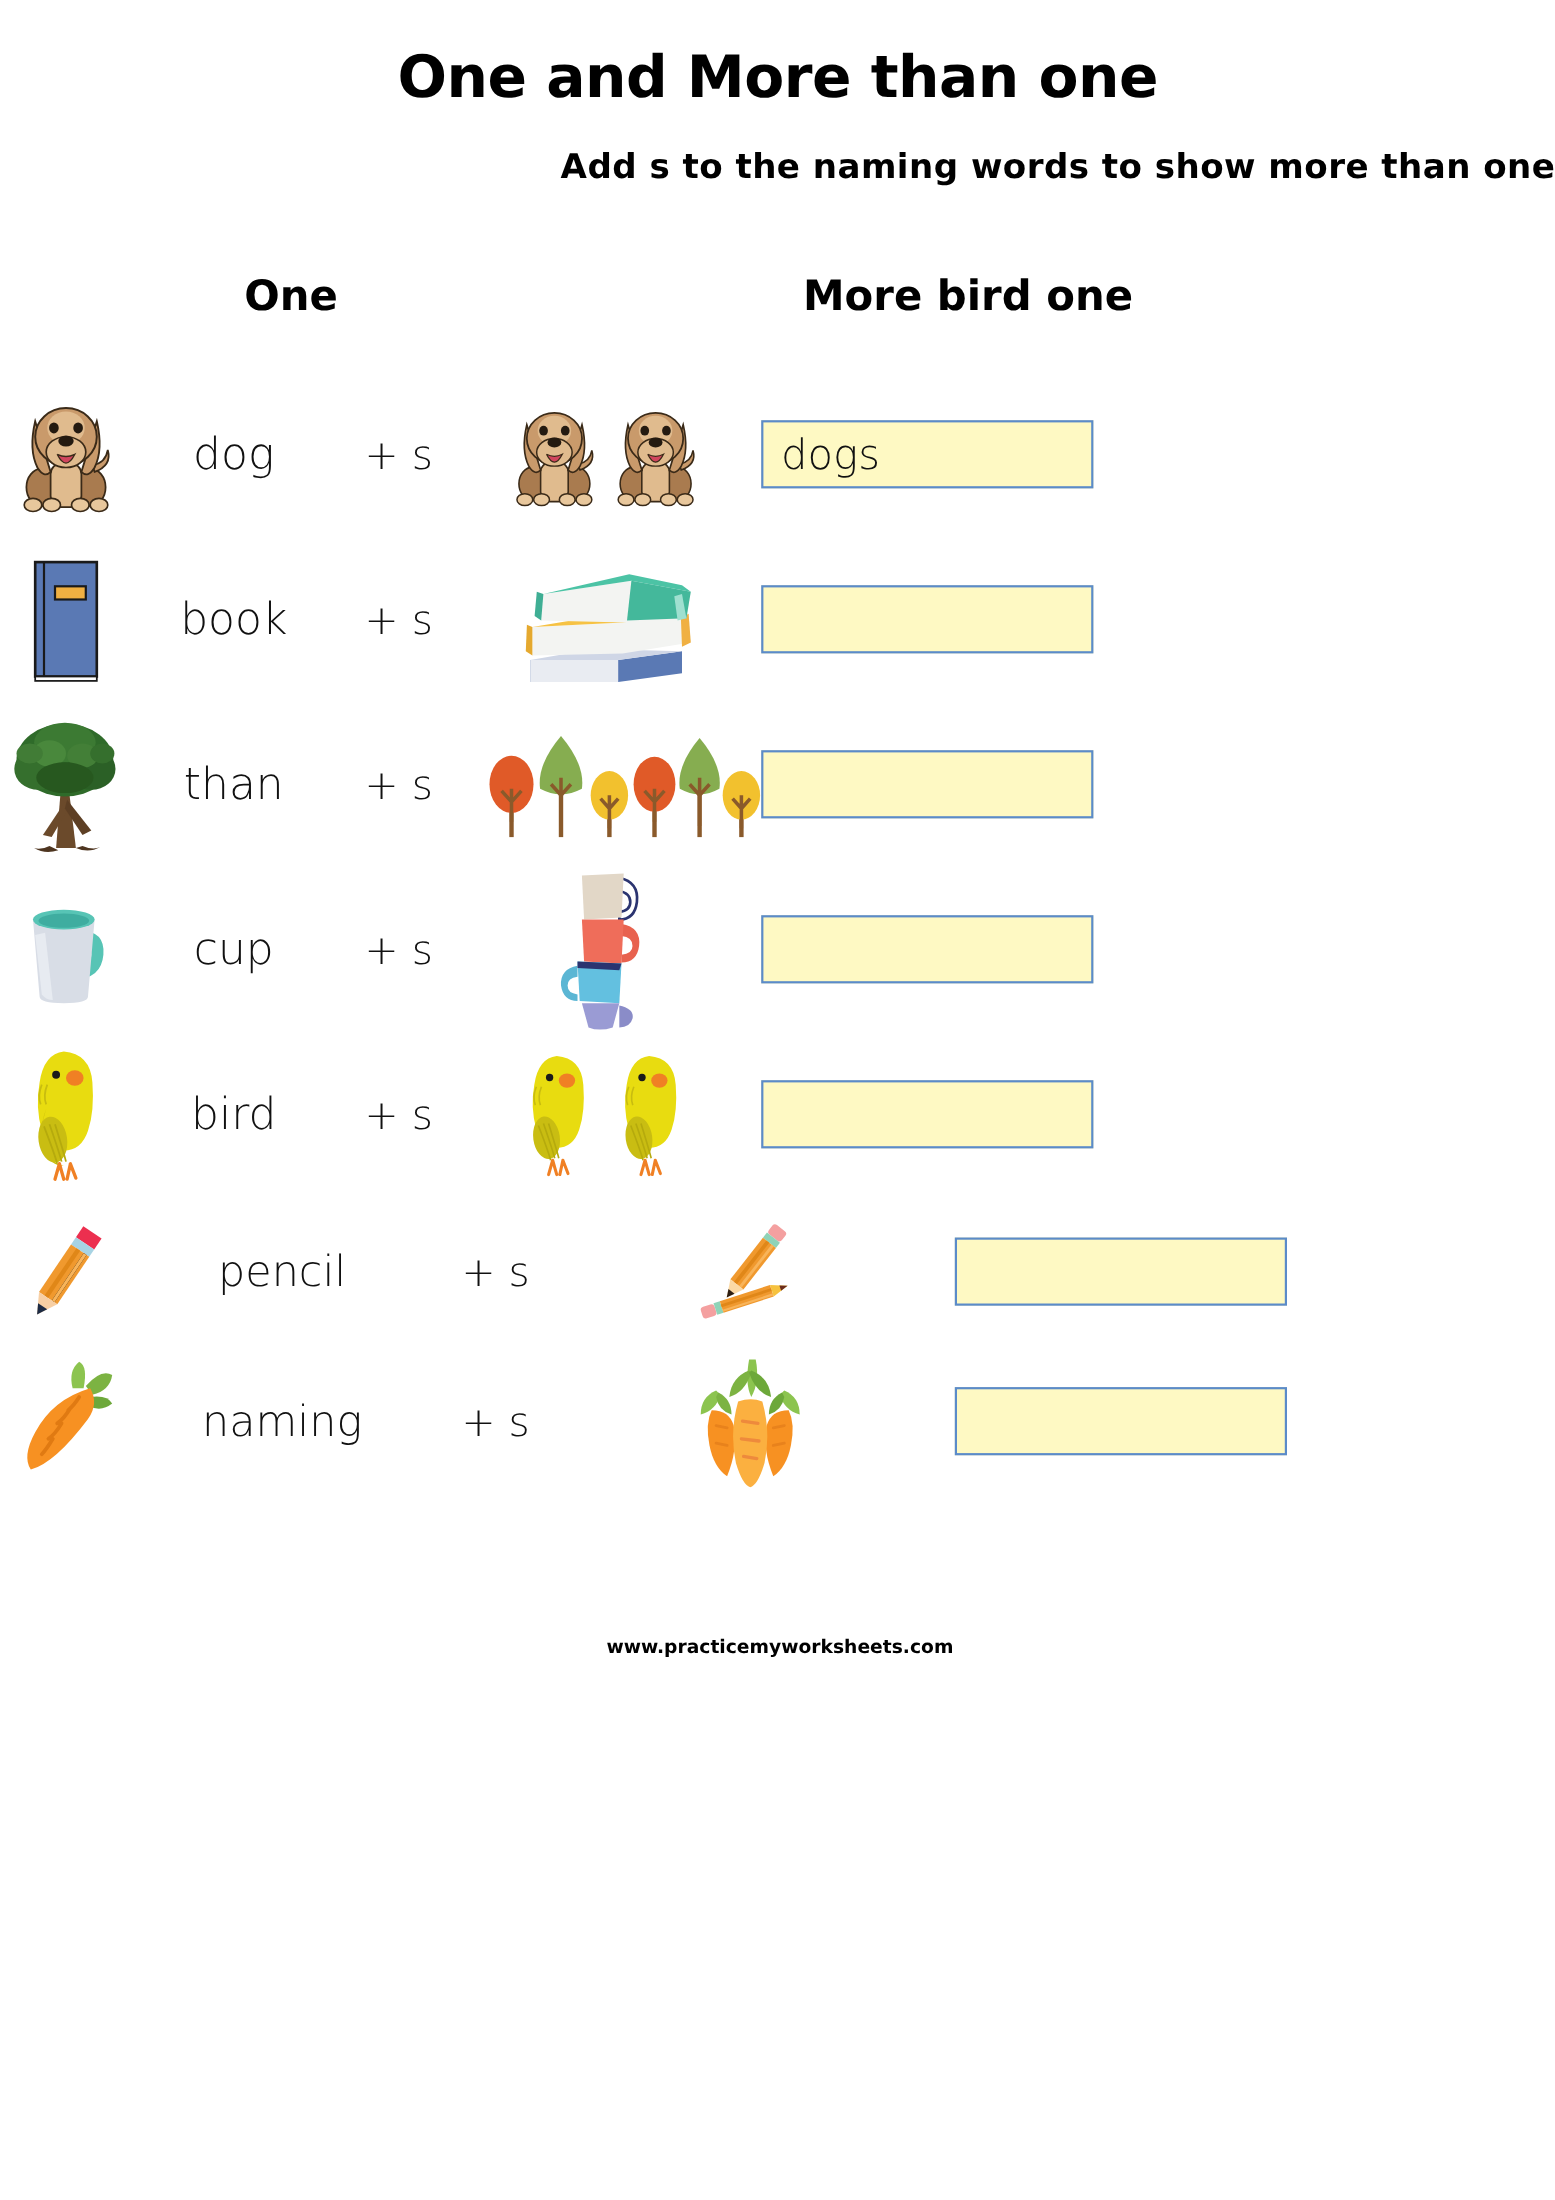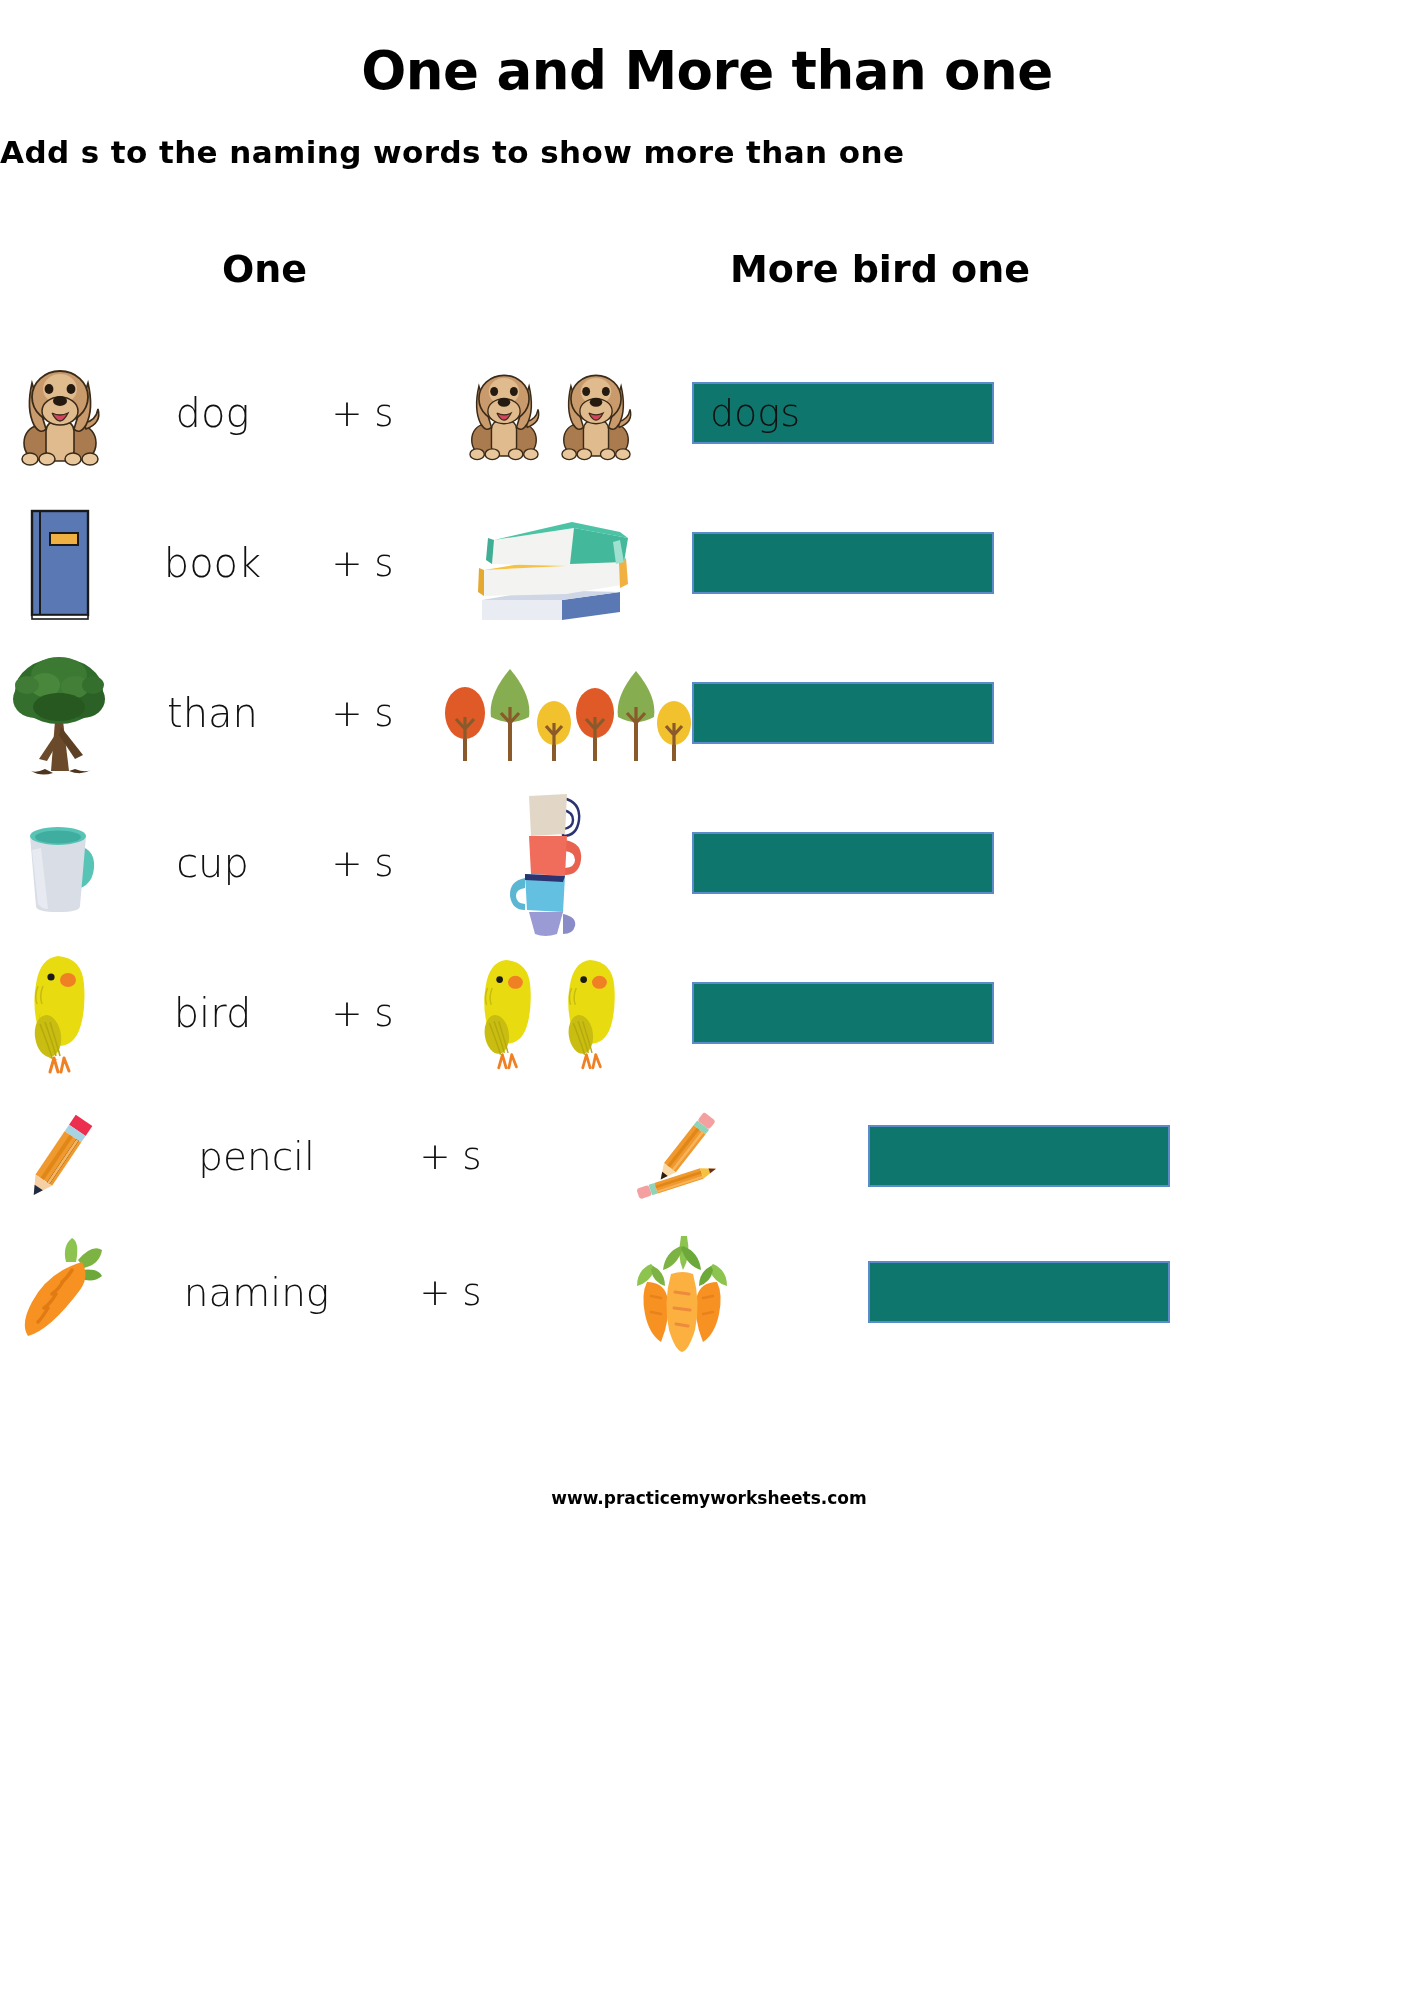--- a/index.html
+++ b/index.html
@@ -29,21 +29,21 @@
     text-align: center;
     font-family: "DejaVu Sans", sans-serif;
     font-weight: bold;
     font-size: 53px;
     letter-spacing: -0.5px;
     margin: 0;
     padding-top: 44px;
     line-height: 1.0;
   }
   .subtitle {
-    text-align: left;
+    text-align: right;
     font-family: "DejaVu Sans", sans-serif;
     font-weight: bold;
     font-size: 31px;
     letter-spacing: 0.4px;
     margin: 0;
     padding-top: 40px;
     line-height: 1.0;
   }
 
   
@@ -110,21 +110,21 @@
   }
   .cell-answer {
     width: 302px;
     flex: 0 0 auto;
     margin-left: 12px;
   }
   .answer-box {
     width: 302px;
     height: 62px;
     border: 2px solid #5b8bc9;
-    background: #0f766e;
+    background: #fef9c3;
     box-sizing: border-box;
     display: flex;
     align-items: center;
     padding-left: 16px;
     font-family: "DejaVu Sans", sans-serif;
     font-weight: 300;
     font-size: 38px;
     color: #111;
   }
 

